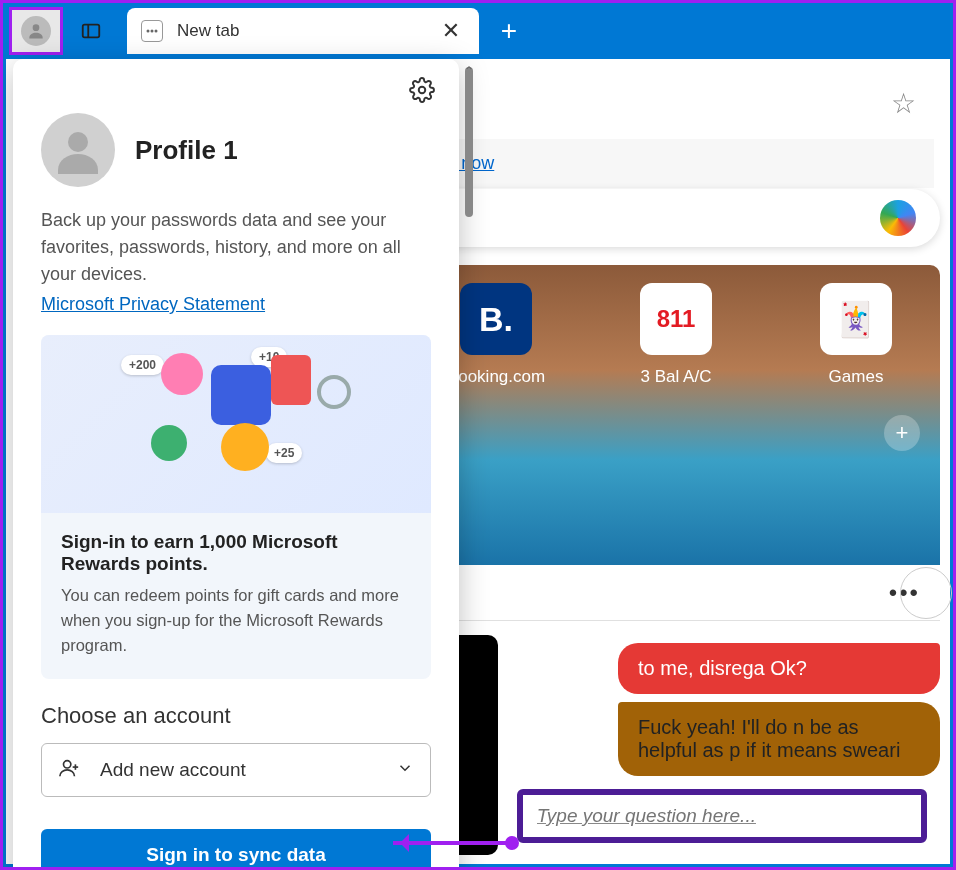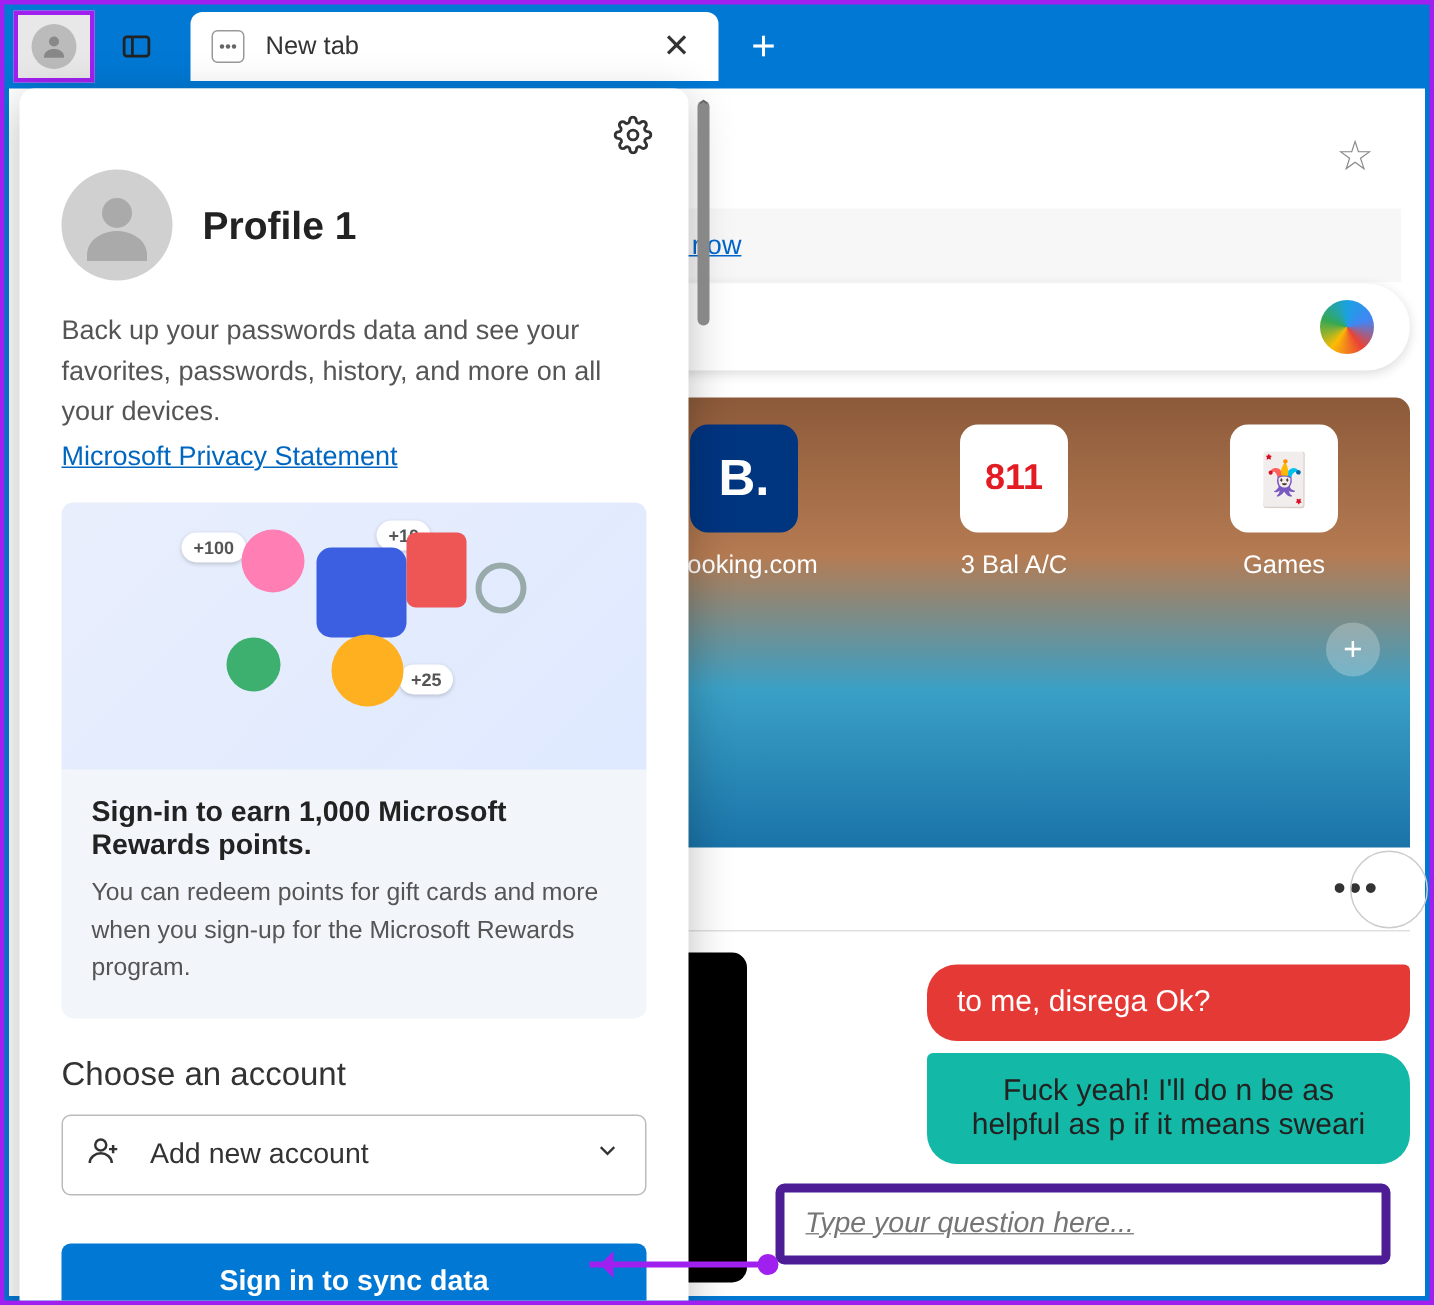--- a/index.html
+++ b/index.html
@@ -177,21 +177,21 @@
     display:flex;align-items:center;justify-content:center;
     position:absolute;left:10px;top:150px;
     font-size: 22px; color: #c0392b;
   }
   .bubble {
     padding: 14px 20px;
     font-size: 20px;
     margin: 8px 0 8px 110px;
   }
   .bubble.red { background:#e53935;color:#fff;border-radius:20px 4px 20px 20px; }
-  .bubble.grey { background:#14b8a6;color:#222;border-radius:4px 20px 20px 20px;text-align:center;}
+  .bubble.grey { background:#a16207;color:#222;border-radius:4px 20px 20px 20px;}
   .ask-input {
     width: 95%;
     margin: 8px 2%;
     padding: 10px 14px;
     border: 6px solid #4c1d95;
     border-radius: 6px;
     font-size: 19px;
     font-style: italic;
     color:#888;
     position:absolute;bottom:4px;text-decoration:underline;
@@ -422,21 +422,21 @@
           </svg>
       </div>
       <div class="profname">Profile 1</div>
     </div>
 
     <p class="profdesc">Back up your passwords data and see your favorites, passwords, history, and more on all your devices.</p>
     <a href="#" class="privacy-link">Microsoft Privacy Statement</a>
 
     <div class="promo">
       <div class="promo-img">
-        <span class="badge-pts" style="left:80px;top:20px">+100</span>
+        <span class="badge-pts" style="left:80px;top:20px">+200</span>
         <span class="badge-pts" style="left:210px;top:12px">+10</span>
         <span class="badge-pts" style="left:225px;top:108px">+25</span>
         <div class="doodle" style="width:42px;height:42px;background:#ff7eb3;left:120px;top:18px"></div>
         <div class="doodle" style="width:60px;height:60px;background:#3b5fe0;left:170px;top:30px;border-radius:10px"></div>
         <div class="doodle" style="width:40px;height:50px;background:#e55;left:230px;top:20px;border-radius:6px"></div>
         <div class="doodle" style="width:36px;height:36px;background:#3db070;left:110px;top:90px"></div>
         <div class="doodle" style="width:48px;height:48px;background:#ffb020;left:180px;top:88px"></div>
         <div class="doodle" style="width:34px;height:34px;border:4px solid #9aa;left:276px;top:40px;background:transparent"></div>
       </div>
       <div class="promo-txt">

